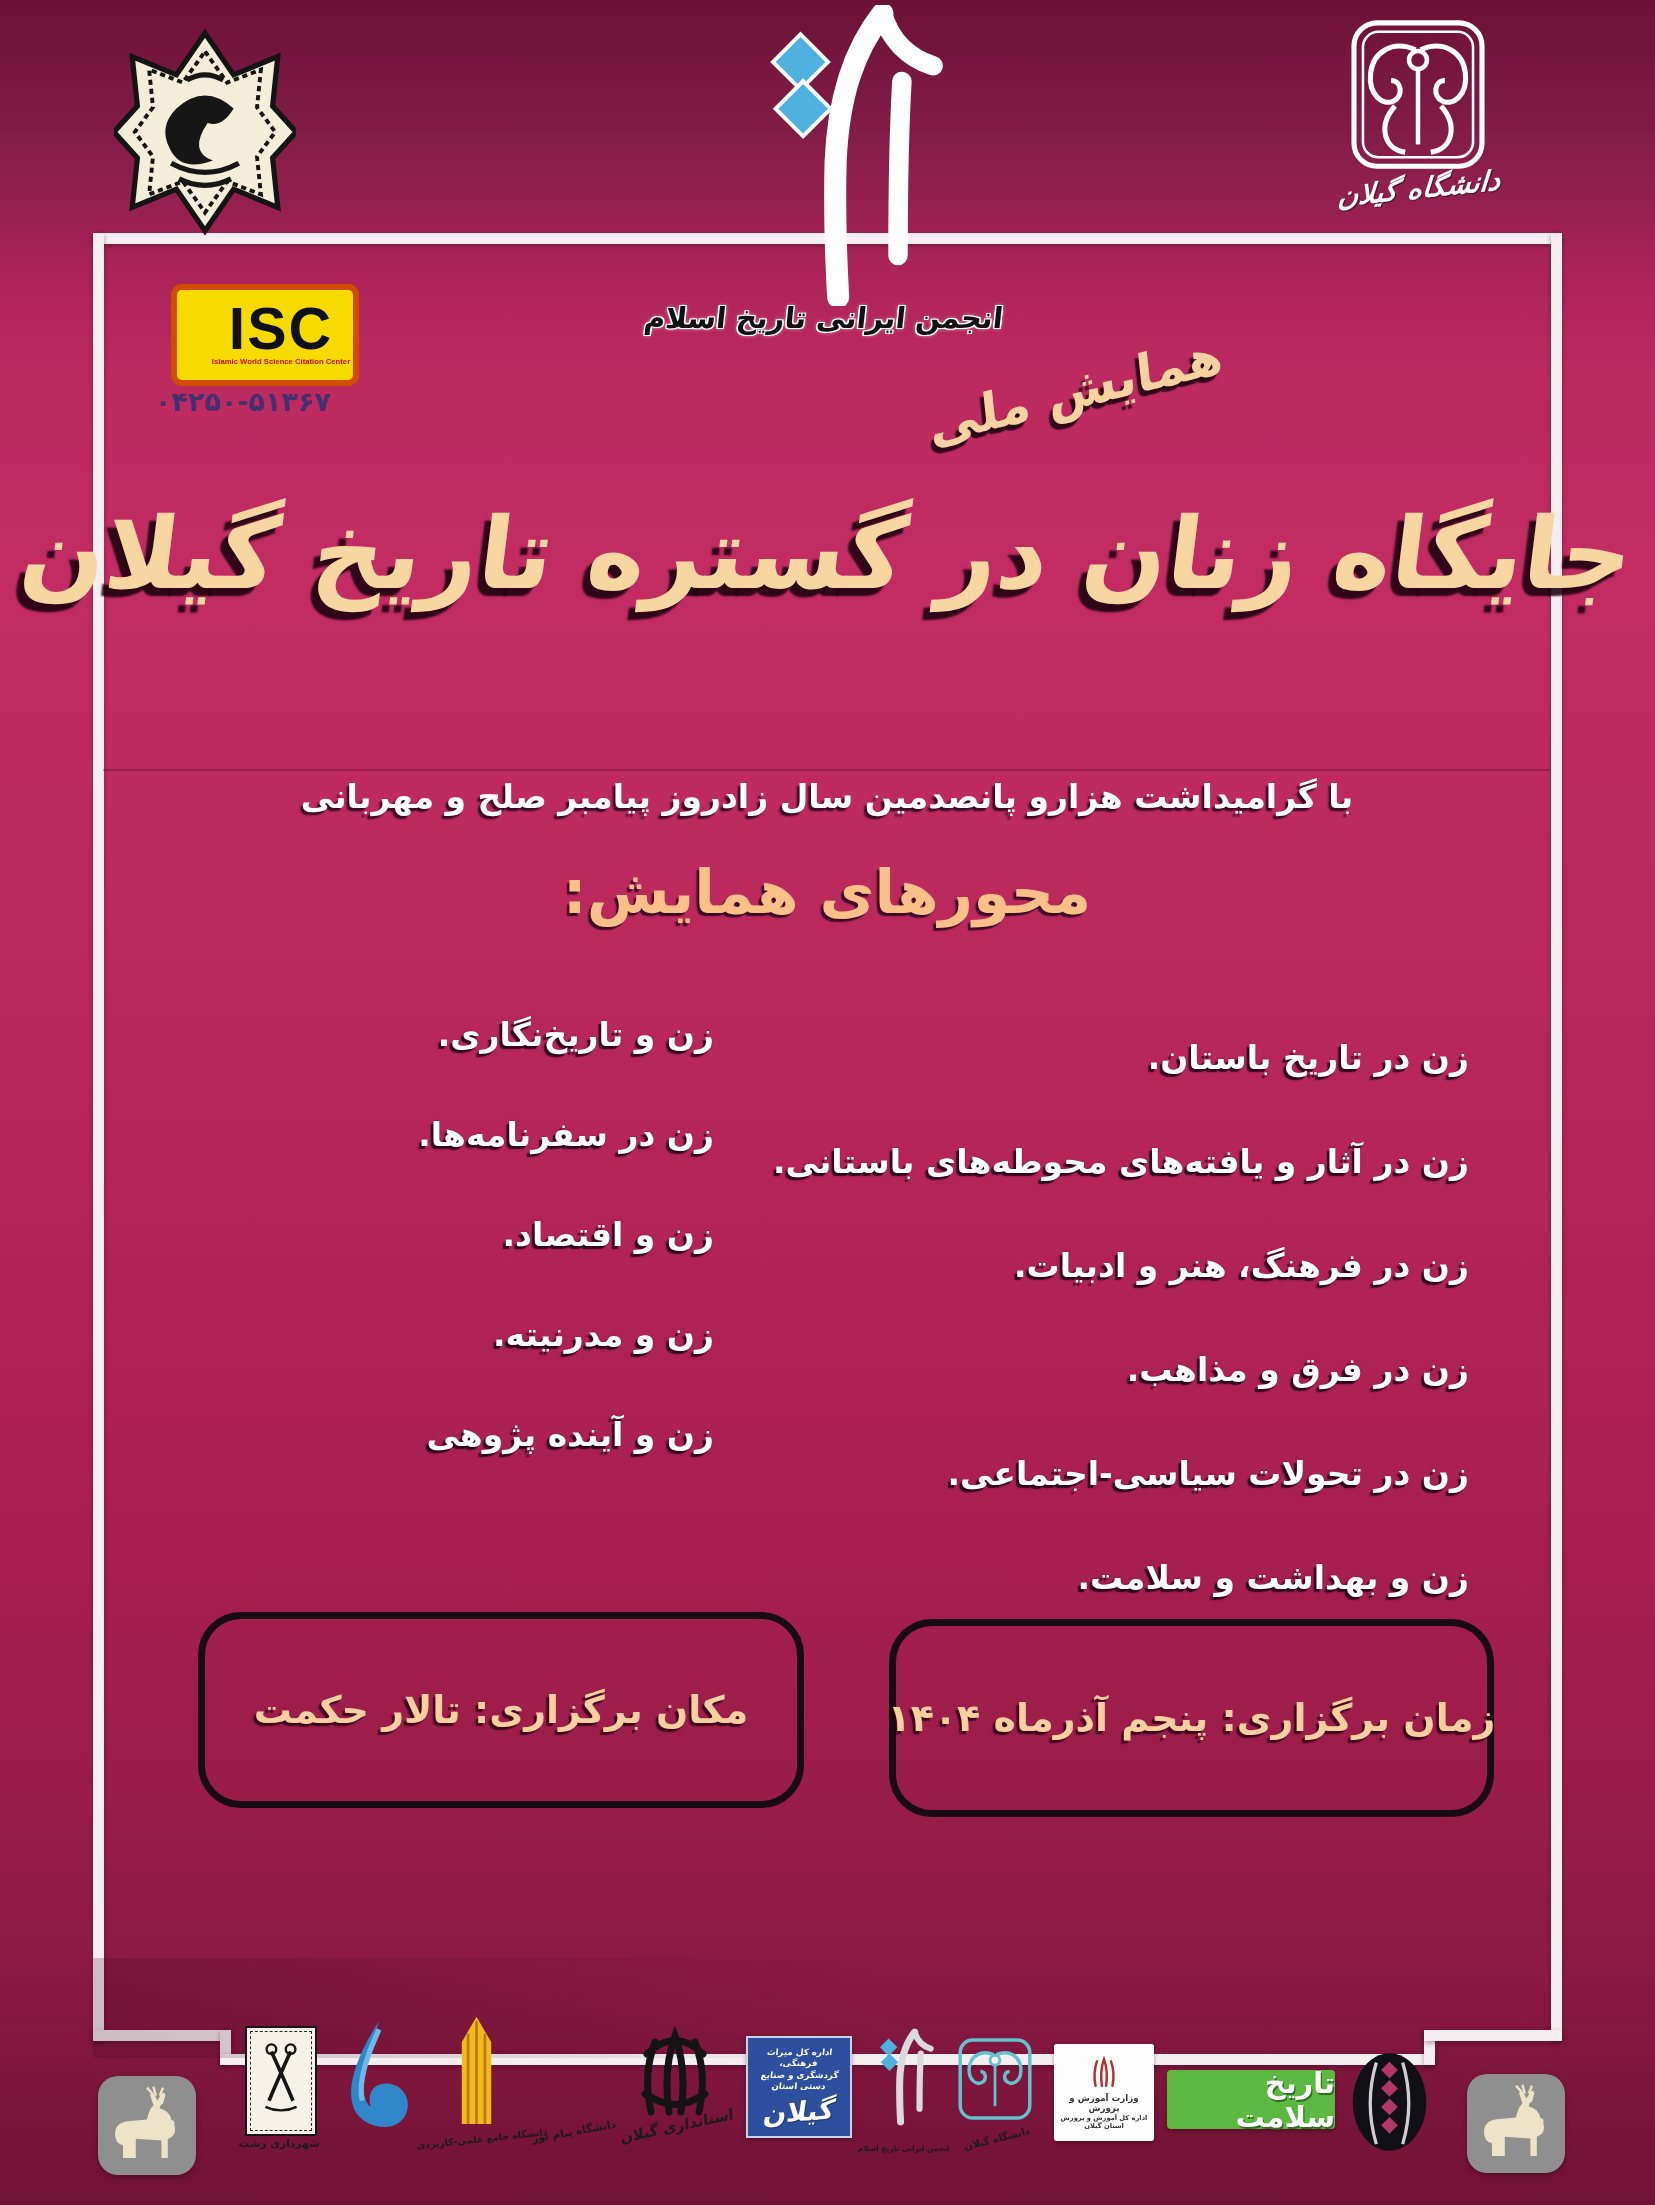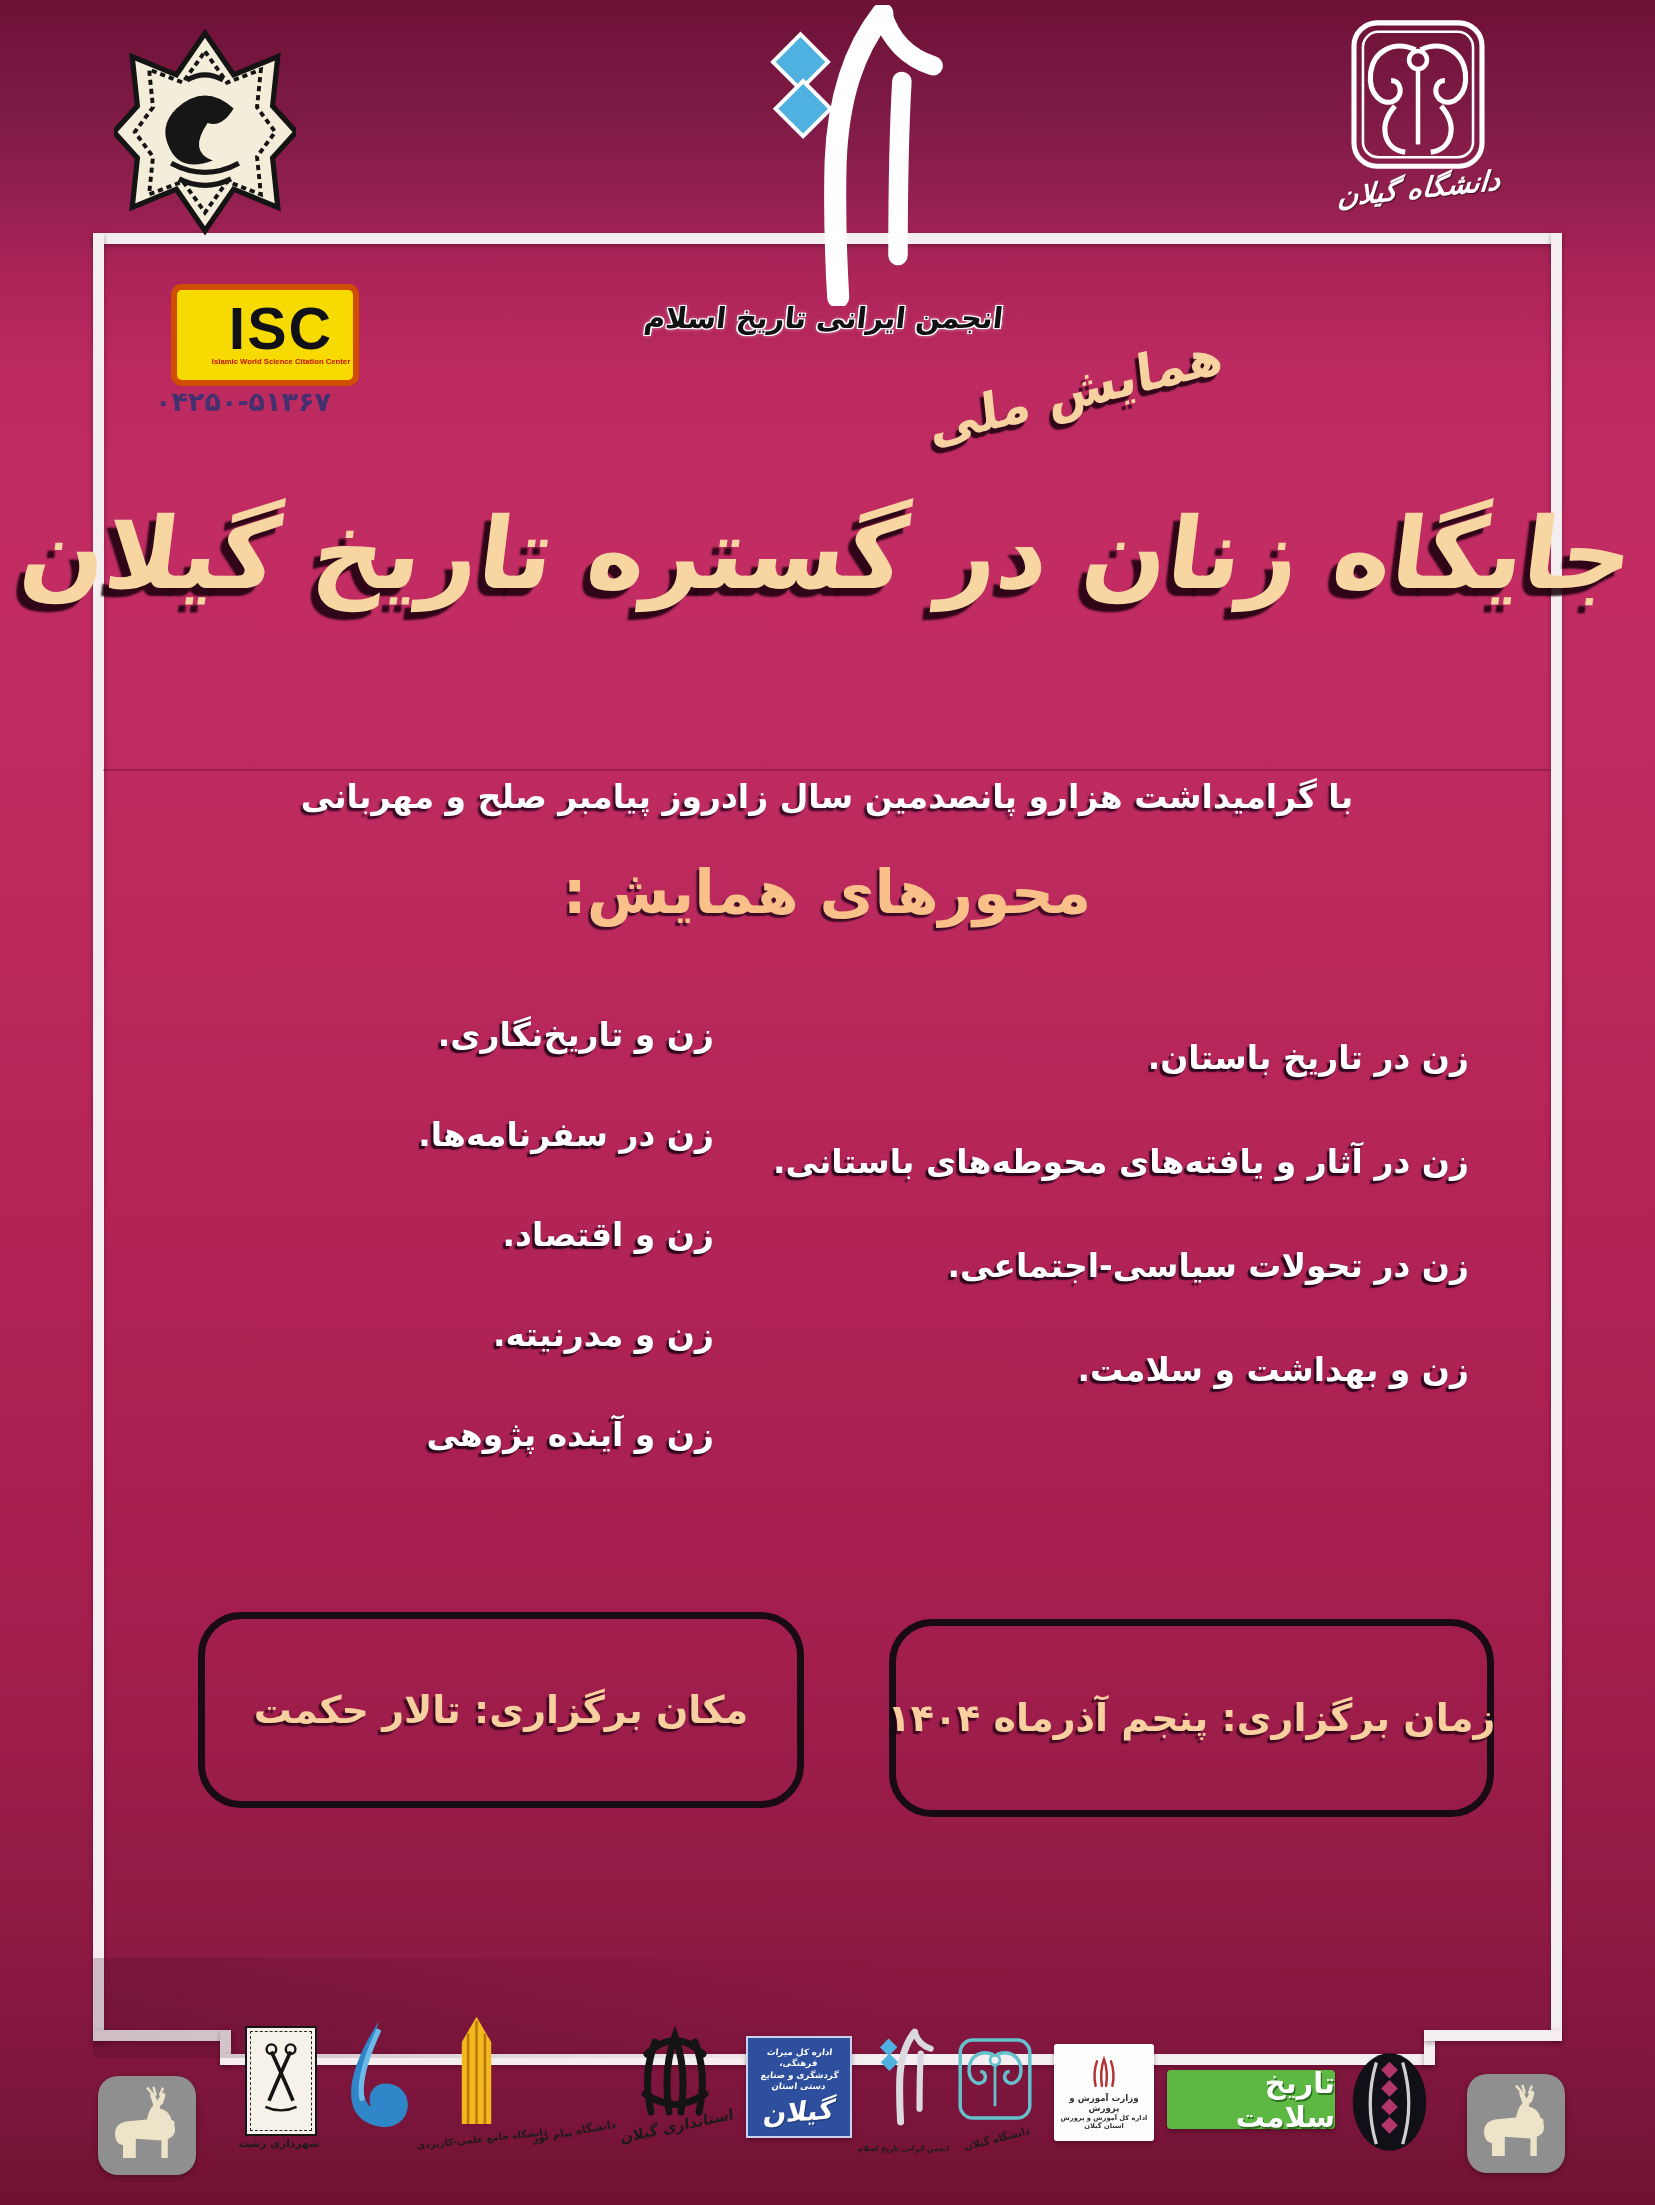--- a/index.html
+++ b/index.html
@@ -129,20 +129,22 @@
   <div class="isc-code">۰۴۲۵۰-۵۱۳۶۷</div>
 
   <div class="event-type">همایش ملی</div>
   <div class="main-title">جایگاه زنان در گستره تاریخ گیلان</div>
   <div class="subtitle">با گرامیداشت هزارو پانصدمین سال زادروز پیامبر صلح و مهربانی</div>
   <div class="themes-heading">محورهای همایش:</div>
 
   <div class="col-right">
     <div class="theme">زن در تاریخ باستان.</div>
     <div class="theme">زن در آثار و یافته‌های محوطه‌های باستانی.</div>
+    <div class="theme">زن در فرهنگ، هنر و ادبیات.</div>
+    <div class="theme">زن در فرق و مذاهب.</div>
     <div class="theme">زن در تحولات سیاسی-اجتماعی.</div>
     <div class="theme">زن و بهداشت و سلامت.</div>
   </div>
   <div class="col-left">
     <div class="theme">زن و تاریخ‌نگاری.</div>
     <div class="theme">زن در سفرنامه‌ها.</div>
     <div class="theme">زن و اقتصاد.</div>
     <div class="theme">زن و مدرنیته.</div>
     <div class="theme">زن و آینده پژوهی</div>
   </div>

